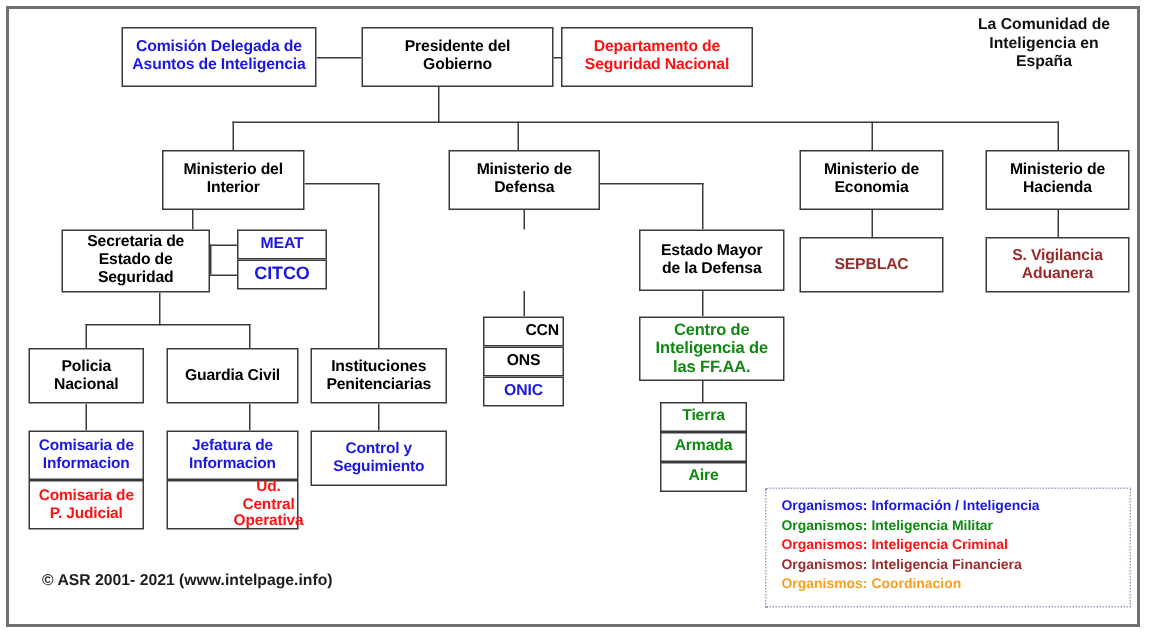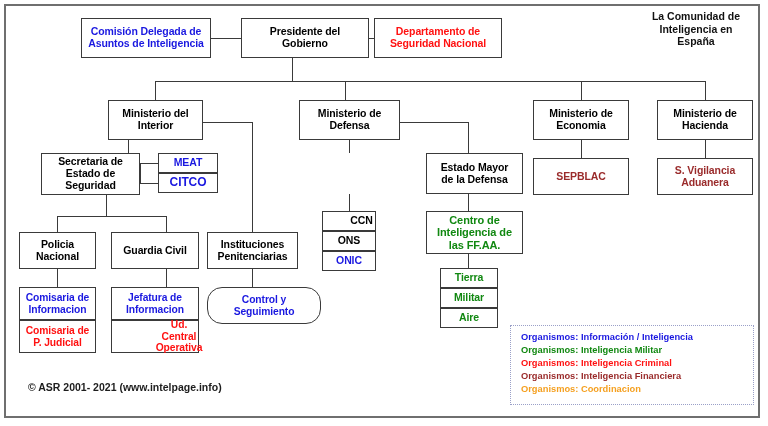--- a/index.html
+++ b/index.html
@@ -89,30 +89,30 @@
   <div class="box c-blue" style="left:158px;top:173px;width:60px;height:20px;font-size:12px;">CITCO</div>
 
   <div class="box c-black" style="left:19px;top:232px;width:77px;height:37px;font-size:10.5px;">Policia<br>Nacional</div>
   <div class="box c-black" style="left:111px;top:232px;width:88px;height:37px;font-size:10.5px;">Guardia Civil</div>
   <div class="box c-black" style="left:207px;top:232px;width:91px;height:37px;font-size:10.5px;">Instituciones<br>Penitenciarias</div>
 
   <div class="box c-blue" style="left:19px;top:287px;width:77px;height:33px;font-size:10.3px;">Comisaria de<br>Informacion</div>
   <div class="box c-red" style="left:19px;top:320px;width:77px;height:33px;font-size:10.3px;">Comisaria de<br>P. Judicial</div>
   <div class="box c-blue" style="left:111px;top:287px;width:88px;height:33px;font-size:10.3px;">Jefatura de<br>Informacion</div>
   <div class="box c-red" style="left:111px;top:320px;width:88px;height:33px;font-size:10.3px;padding-left:48px;">Ud. Central<br>Operativa</div>
-  <div class="box c-blue" style="left:207px;top:287px;width:114px;height:37px;font-size:10.3px;border-radius:15px;">Control y<br>Seguimiento</div>
+  <div class="box c-blue" style="left:207px;top:287px;width:91px;height:37px;font-size:10.3px;">Control y<br>Seguimiento</div>
 
   <div class="box c-black" style="left:322px;top:211px;width:54px;height:20px;font-size:10.5px;padding-left:25px;">CCN</div>
   <div class="box c-black" style="left:322px;top:231px;width:54px;height:20px;font-size:10.5px;">ONS</div>
   <div class="box c-blue" style="left:322px;top:251px;width:54px;height:20px;font-size:10.5px;">ONIC</div>
 
   <div class="box c-black" style="left:426px;top:153px;width:97px;height:41px;font-size:10.5px;">Estado Mayor<br>de la Defensa</div>
   <div class="box c-green" style="left:426px;top:211px;width:97px;height:43px;font-size:11px;">Centro de<br>Inteligencia de<br>las FF.AA.</div>
   <div class="box c-green" style="left:440px;top:268px;width:58px;height:20px;font-size:10.5px;">Tierra</div>
-  <div class="box c-green" style="left:440px;top:288px;width:58px;height:20px;font-size:10.5px;">Militar</div>
+  <div class="box c-green" style="left:440px;top:288px;width:58px;height:20px;font-size:10.5px;">Armada</div>
   <div class="box c-green" style="left:440px;top:308px;width:58px;height:20px;font-size:10.5px;">Aire</div>
 
   <div id="legend">
     <div class="lg c-blue">Organismos: Información / Inteligencia</div>
     <div class="lg c-green">Organismos: Inteligencia Militar</div>
     <div class="lg c-red">Organismos: Inteligencia Criminal</div>
     <div class="lg c-darkred">Organismos: Inteligencia Financiera</div>
     <div class="lg c-orange">Organismos: Coordinacion</div>
   </div>
 </div>

